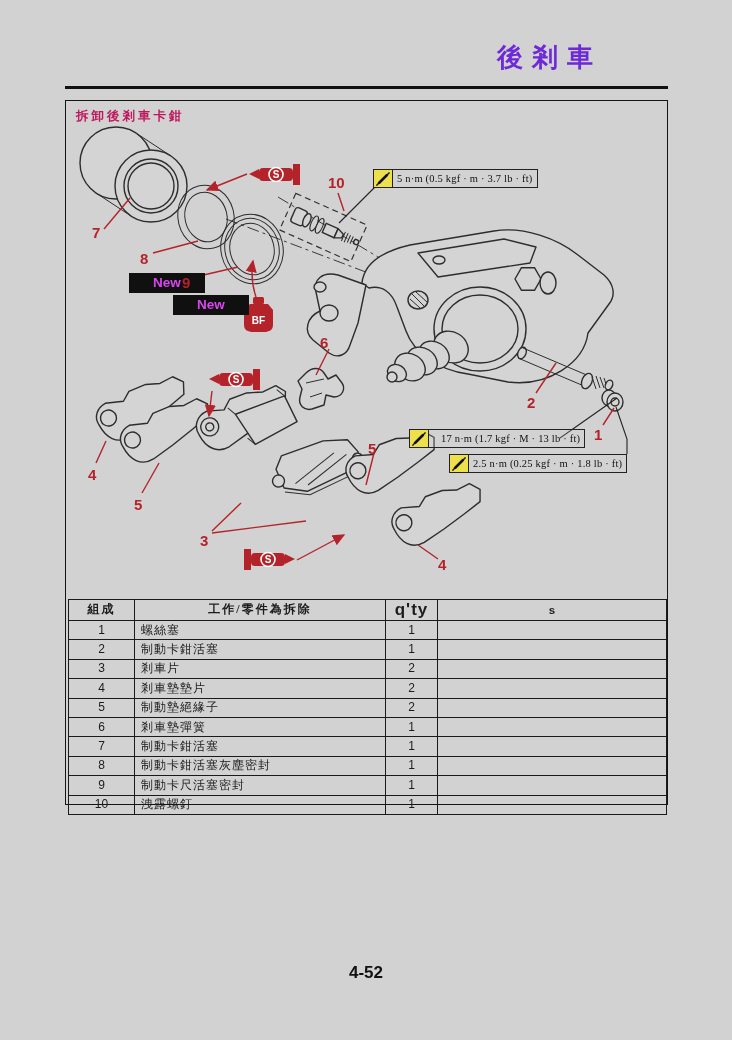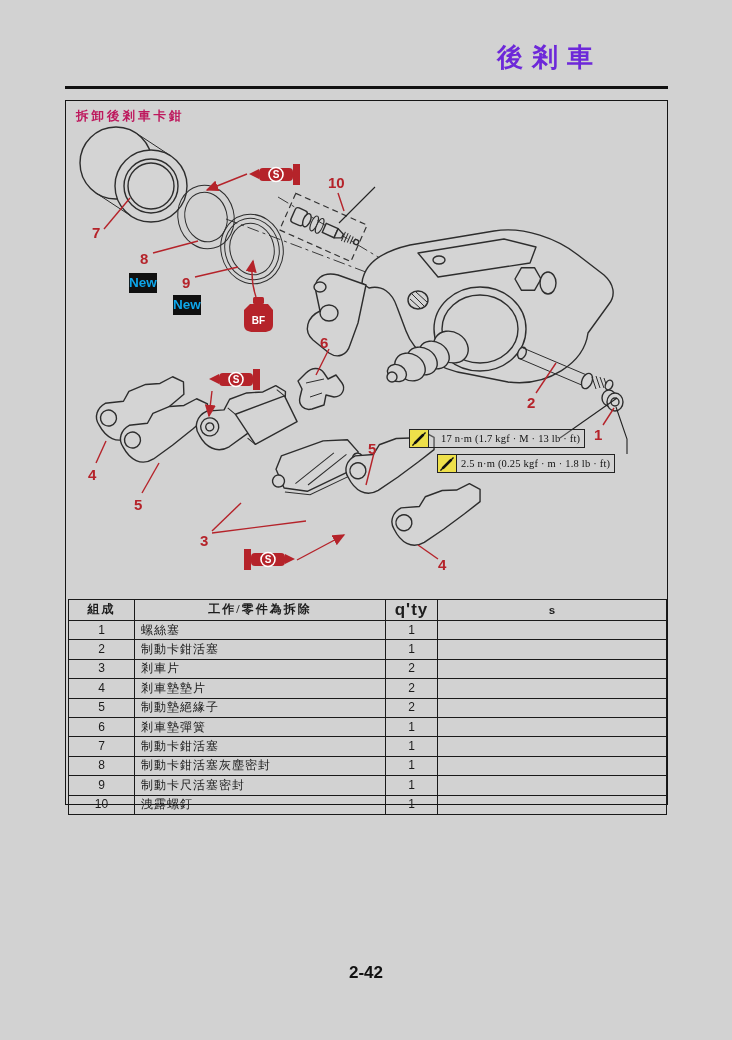--- a/index.html
+++ b/index.html
@@ -26,22 +26,22 @@
   .redline{stroke:#b5232a;stroke-width:1.4;fill:none;}
   .blkline{stroke:#222;stroke-width:1.1;fill:none;}
   .ric{fill:#b5232a;stroke:none;}
   .sletter{fill:#fff;font-family:"Liberation Sans",sans-serif;font-size:10px;font-weight:bold;text-anchor:middle;}
   .bfletter{fill:#fff;font-family:"Liberation Sans",sans-serif;font-size:10px;font-weight:bold;text-anchor:middle;}
 
   
   .pnum{position:absolute;color:#b5232a;font-family:"Liberation Sans",sans-serif;
         font-weight:bold;font-size:15px;line-height:1;}
 
-  .newtag{position:absolute;background:#101010;color:#0ea5e9;font-family:"Liberation Sans",sans-serif;
-          font-weight:bold;font-size:13.5px;padding:3px 0;line-height:1;}
+  .newtag{position:absolute;background:#101010;color:#d946ef;font-family:"Liberation Sans",sans-serif;
+          font-weight:bold;font-size:13.5px;padding:3px 24px;line-height:1;}
 
   
   .torque{position:absolute;display:flex;align-items:stretch;border:1px solid #222;
           background:rgba(210,210,210,.25);height:19px;box-sizing:border-box;}
   .ticon{width:18px;height:100%;background:#eee04a;border-right:1px solid #222;
          display:flex;align-items:center;justify-content:center;flex:0 0 18px;}
   .ttext{font-family:"Liberation Serif",serif;font-size:10.5px;line-height:17px;
          white-space:nowrap;padding:0 4px;letter-spacing:.2px;color:#111;}
 
   
@@ -238,30 +238,39 @@
     <g>
       <line class="blkline" x1="309" y1="86" x2="273" y2="122"></line>
       <line class="blkline" x1="494" y1="337" x2="551" y2="297"></line>
       <path class="blkline" d="M550,306 L561,338 L561,353"></path>
     </g>
   </svg>
 
   <div class="newtag" style="left:63px;top:172px;">New</div>
   <div class="newtag" style="left:107px;top:194px;">New</div>
 
+  <div class="torque" style="left:307px;top:68px;">
+    <span class="ticon">
+      <svg width="14" height="14" viewBox="0 0 16 16">
+          <path d="M3,13 L13,3" stroke="#111" stroke-width="3.2"></path>
+          <path d="M0.5,15.5 L4.5,11.5 M11.5,4.5 L15.5,0.5" stroke="#111" stroke-width="1.6"></path>
+        </svg>
+    </span>
+    <span class="ttext">5 n·m (0.5 kgf · m · 3.7 lb · ft)</span>
+  </div>
   <div class="torque" style="left:343px;top:328px;gap:8px;">
     <span class="ticon">
       <svg width="14" height="14" viewBox="0 0 16 16">
           <path d="M3,13 L13,3" stroke="#111" stroke-width="3.2"></path>
           <path d="M0.5,15.5 L4.5,11.5 M11.5,4.5 L15.5,0.5" stroke="#111" stroke-width="1.6"></path>
         </svg>
     </span>
     <span class="ttext">17 n·m (1.7 kgf · M · 13 lb · ft)</span>
   </div>
-  <div class="torque" style="left:371px;top:353px;">
+  <div class="torque" style="left:383px;top:353px;">
     <span class="ticon">
       <svg width="14" height="14" viewBox="0 0 16 16">
           <path d="M3,13 L13,3" stroke="#111" stroke-width="3.2"></path>
           <path d="M0.5,15.5 L4.5,11.5 M11.5,4.5 L15.5,0.5" stroke="#111" stroke-width="1.6"></path>
         </svg>
     </span>
     <span class="ttext">2.5 n·m (0.25 kgf · m · 1.8 lb · ft)</span>
   </div>
 
   <div class="pnum" style="left:26px;top:124px;">7</div>
@@ -348,13 +357,13 @@
     <tr>
           <td class="num">10</td>
           <td class="nm">洩露螺釘</td>
           <td class="num">1</td>
           <td></td>
         </tr>
   </tbody>
     </table>
 </div>
 
-<div class="page-num">2-42</div>
+<div class="page-num">4-52</div>
 
 </body></html>

